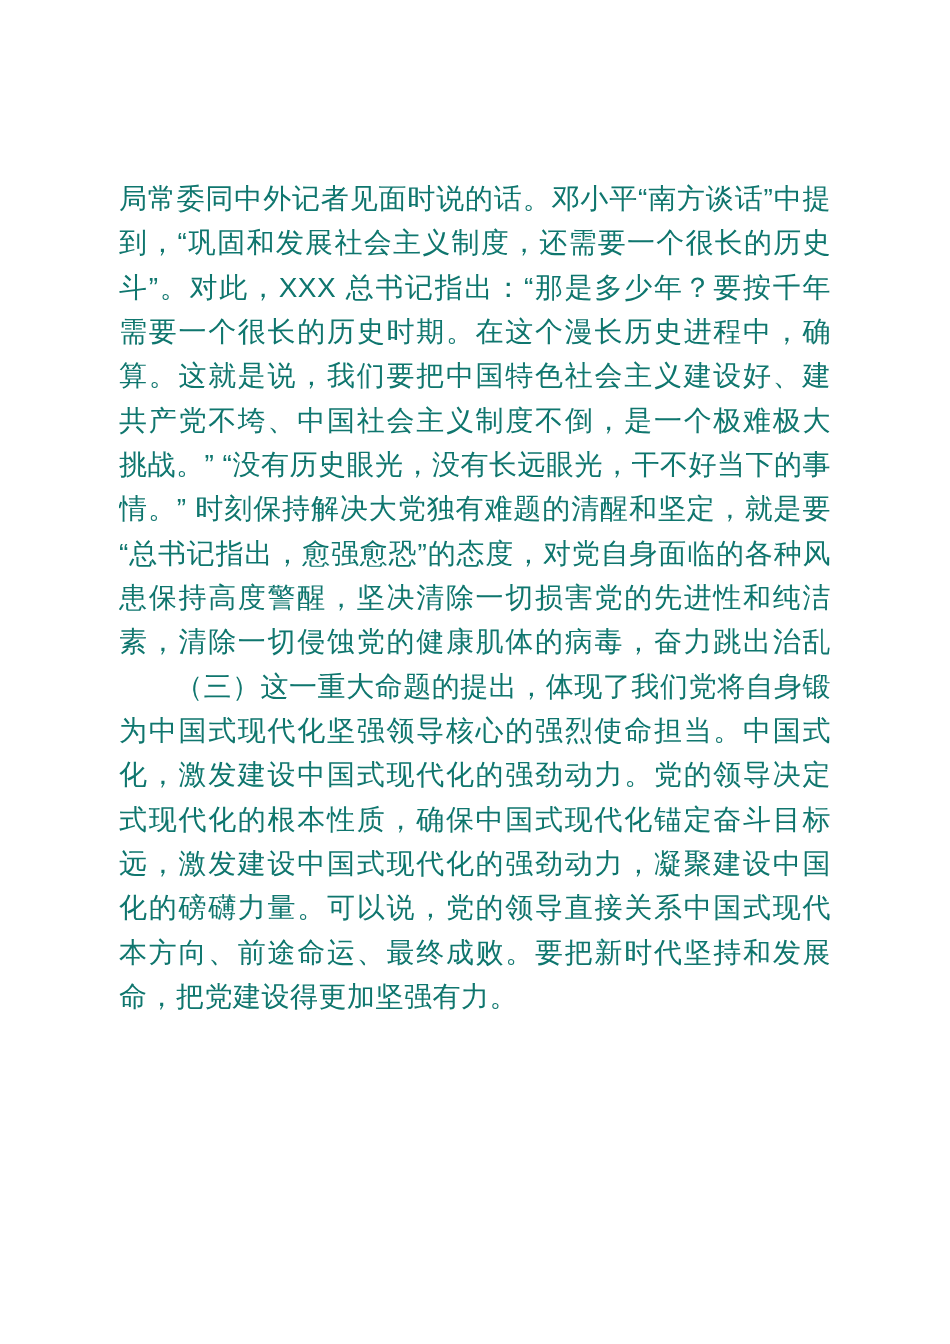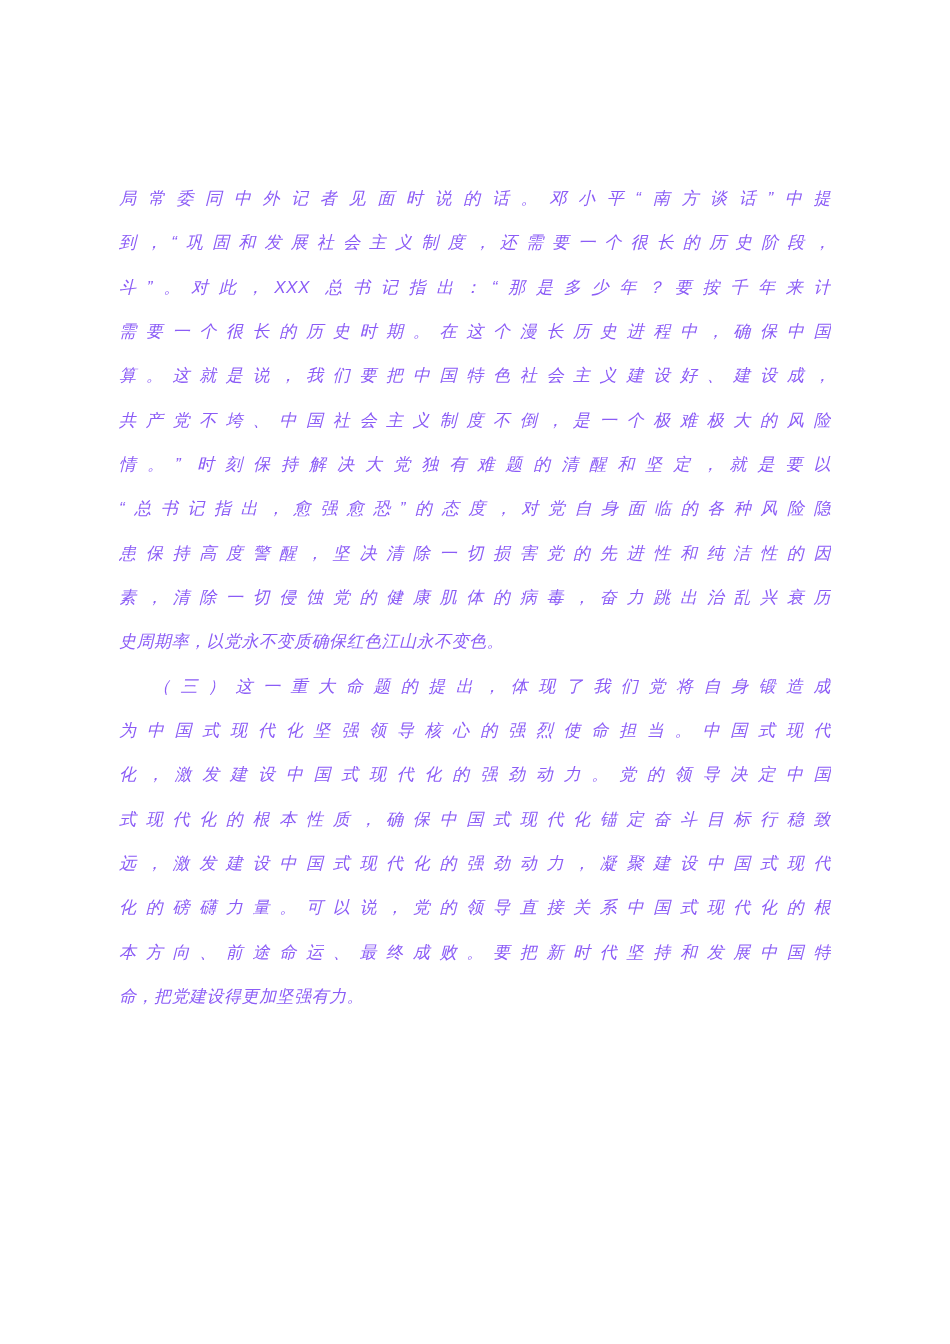--- a/index.html
+++ b/index.html
@@ -23,28 +23,27 @@
   .text-block {
     position: absolute;
     left: 119px;
     top: 177px;
     width: 712px;
     color: #000000;
   }
   .line {
     height: 44.33px;
     line-height: 44.33px;
-    font-size: 17px;
-    color: #8b5cf6;
+    font-size: 28px;
+    color: #0f766e;
     text-align: justify;
     text-align-last: justify;
     text-justify: inter-character;
     overflow: hidden;
     letter-spacing: 0.5px;
-    font-style: italic;
   }
   
   .line.end {
     text-align-last: left;
   }
   
   .line.indent {
     text-indent: 2em;
   }
 </style>
@@ -53,25 +52,25 @@
 
 <div class="page">
   <div class="text-block">
 
     <div class="line">局常委同中外记者见面时说的话。邓小平“南方谈话”中提</div>
     <div class="line">到，“巩固和发展社会主义制度，还需要一个很长的历史阶段，</div>
     <div class="line">斗”。对此，XXX 总书记指出：“那是多少年？要按千年来计</div>
     <div class="line">需要一个很长的历史时期。在这个漫长历史进程中，确保中国</div>
     <div class="line">算。这就是说，我们要把中国特色社会主义建设好、建设成，</div>
     <div class="line">共产党不垮、中国社会主义制度不倒，是一个极难极大的风险</div>
+    <div class="line">挑战。” “没有历史眼光，没有长远眼光，干不好当下的事</div>
     <div class="line">情。” 时刻保持解决大党独有难题的清醒和坚定，就是要以</div>
     <div class="line">“总书记指出，愈强愈恐”的态度，对党自身面临的各种风险隐</div>
     <div class="line">患保持高度警醒，坚决清除一切损害党的先进性和纯洁性的因</div>
     <div class="line">素，清除一切侵蚀党的健康肌体的病毒，奋力跳出治乱兴衰历</div>
-    <div class="line end">史周期率，以党永不变质确保红色江山永不变色。</div>
 
     <div class="line indent">（三）这一重大命题的提出，体现了我们党将自身锻造成</div>
     <div class="line">为中国式现代化坚强领导核心的强烈使命担当。中国式现代</div>
     <div class="line">化，激发建设中国式现代化的强劲动力。党的领导决定中国</div>
     <div class="line">式现代化的根本性质，确保中国式现代化锚定奋斗目标行稳致</div>
     <div class="line">远，激发建设中国式现代化的强劲动力，凝聚建设中国式现代</div>
     <div class="line">化的磅礴力量。可以说，党的领导直接关系中国式现代化的根</div>
     <div class="line">本方向、前途命运、最终成败。要把新时代坚持和发展中国特</div>
     <div class="line end">命，把党建设得更加坚强有力。</div>
 

